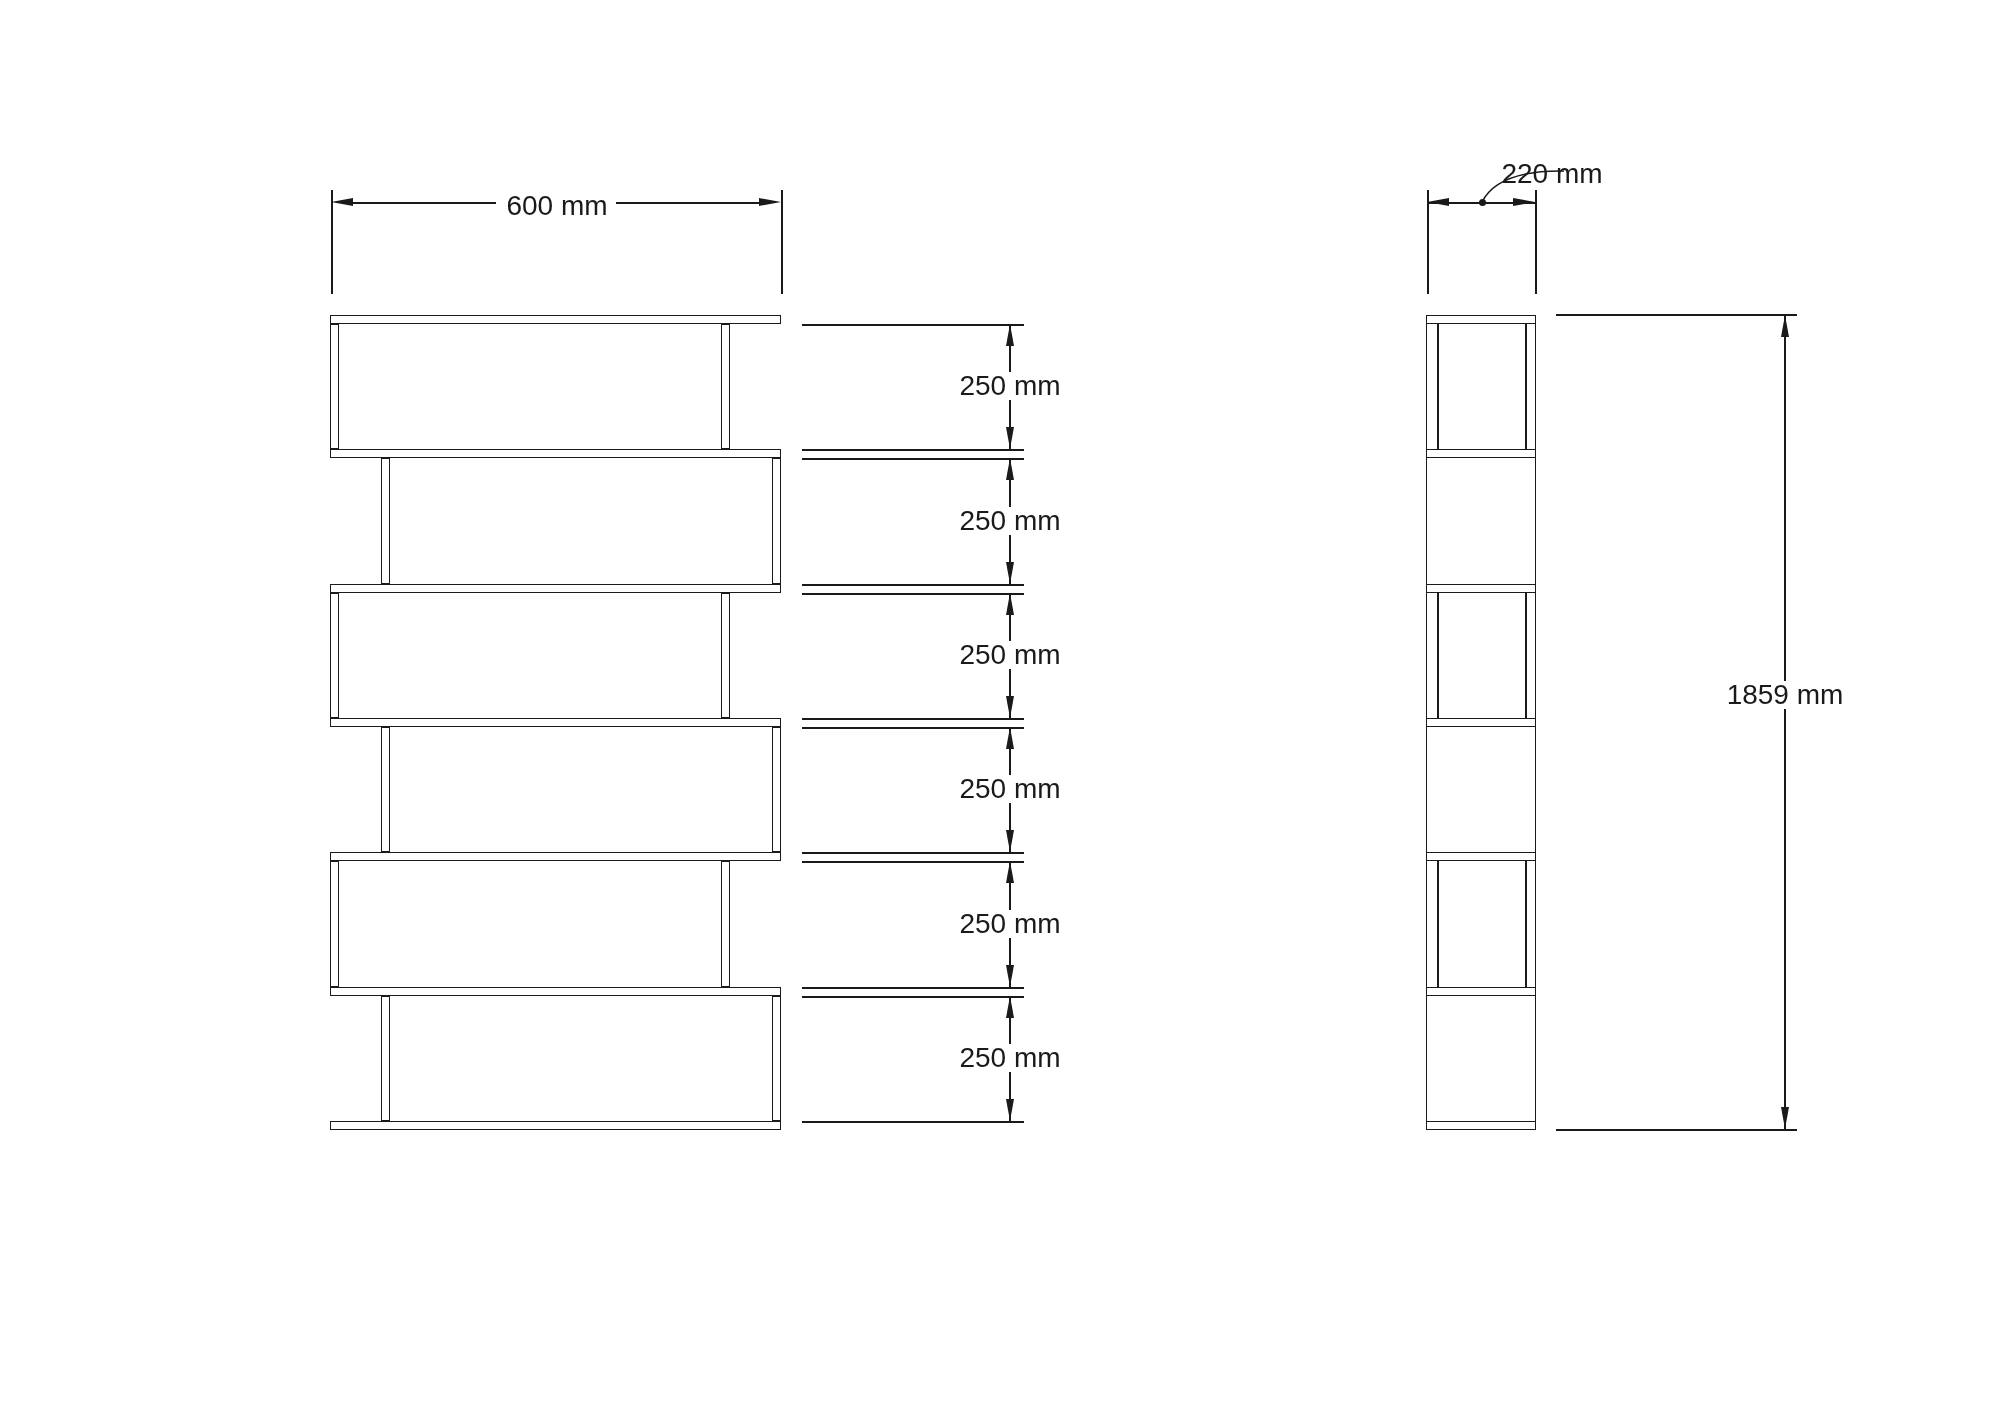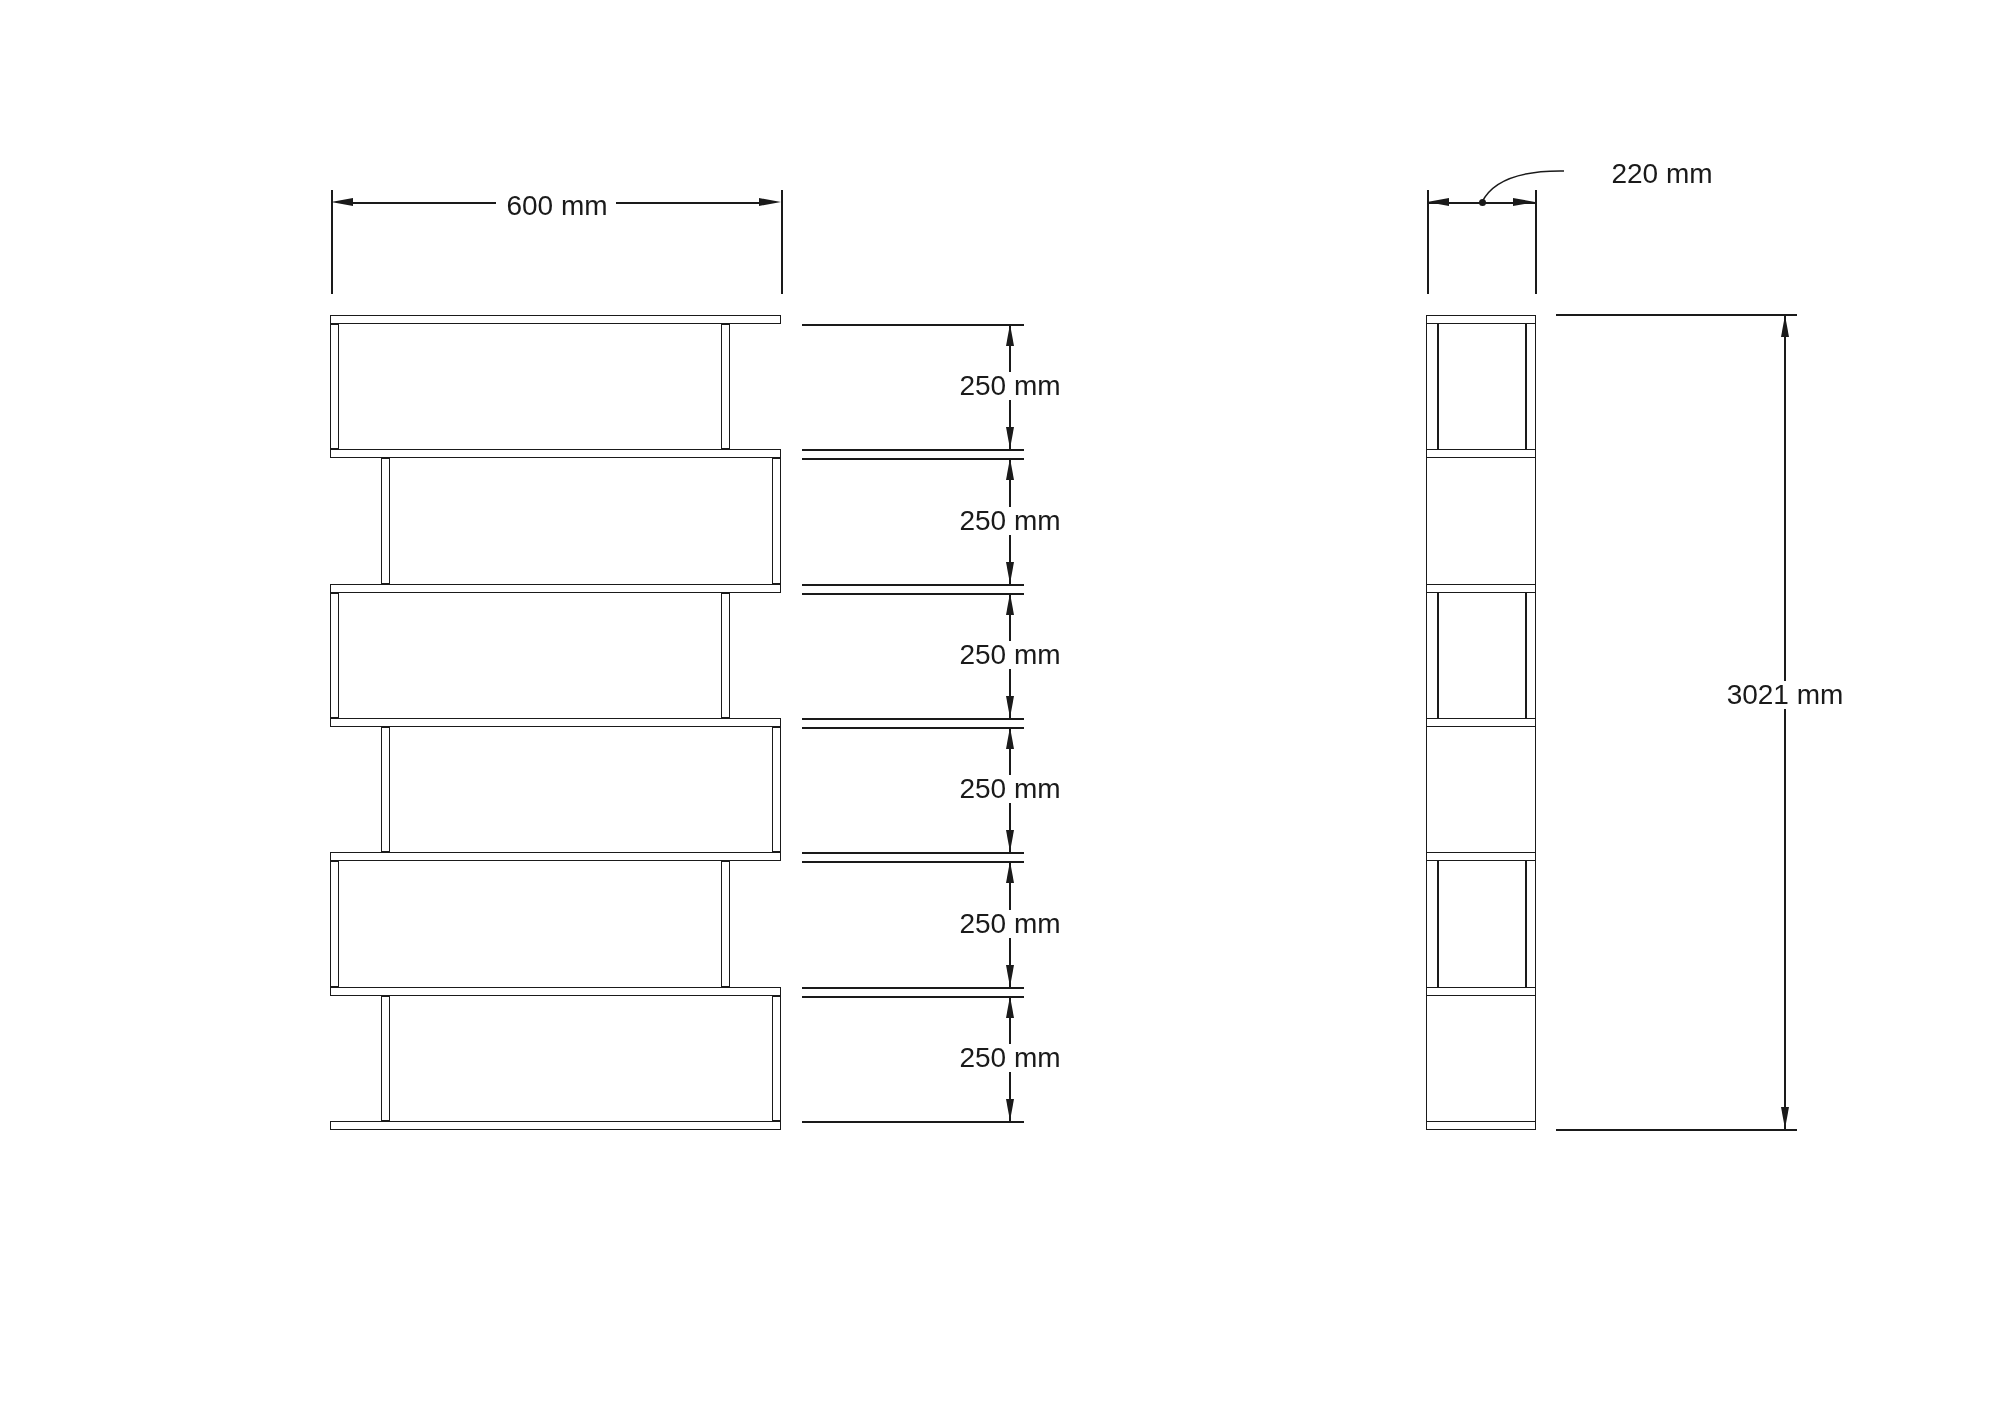--- a/index.html
+++ b/index.html
@@ -118,23 +118,23 @@
       <div class="arr a-u" style="left: 1780.5px; top: 315px;"></div>
       <div class="arr a-d" style="left: 1780.5px; top: 1107px;"></div>
     </div>
 
   <svg class="leader" style="left:1478px;top:164px" width="90" height="42" viewBox="0 0 90 42">
     <path d="M4,38 Q20,6 86,7" fill="none" stroke="#1a1a1a" stroke-width="1.5"></path>
   </svg>
 
   <div class="dim-label" style="left:505px;top:193px;width:104px">600 mm</div>
 
-  <div class="dim-label" style="left:1607px;top:161px;width:110px">220 mm</div>
+  <div class="dim-label" style="left:1497px;top:161px;width:110px">220 mm</div>
 
   <div class="dim-label" style="left:958px;top:373px;width:104px">250 mm</div>
   <div class="dim-label" style="left:958px;top:508px;width:104px">250 mm</div>
   <div class="dim-label" style="left:958px;top:642px;width:104px">250 mm</div>
   <div class="dim-label" style="left:958px;top:776px;width:104px">250 mm</div>
   <div class="dim-label" style="left:958px;top:911px;width:104px">250 mm</div>
   <div class="dim-label" style="left:958px;top:1045px;width:104px">250 mm</div>
 
-  <div class="dim-label" style="left:1722px;top:682px;width:126px">3021 mm</div>
+  <div class="dim-label" style="left:1722px;top:682px;width:126px">1859 mm</div>
 </div>
 
 </body></html>

